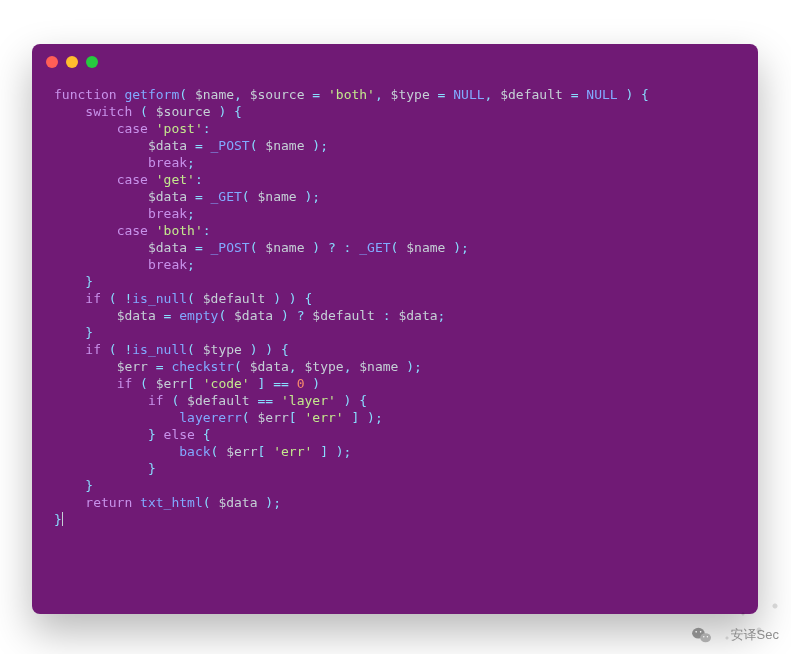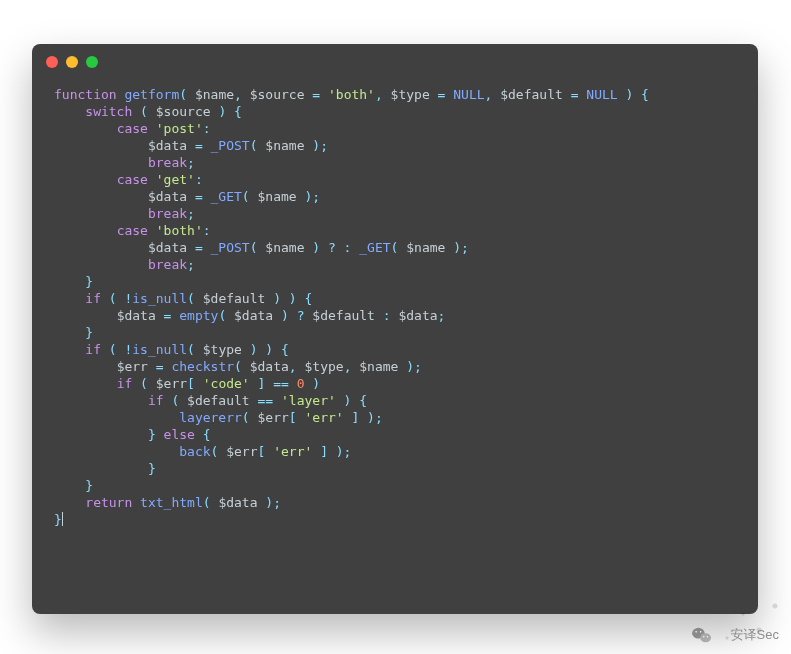--- a/index.html
+++ b/index.html
@@ -10,21 +10,21 @@
     background: #ffffff;
     font-family: "Menlo", "Consolas", "DejaVu Sans Mono", monospace;
     overflow: hidden;
   }
   .window {
     position: absolute;
     left: 32px;
     top: 44px;
     width: 726px;
     height: 570px;
-    background: #404040;
+    background: #701a75;
     border-radius: 8px;
     box-shadow: 0 18px 40px rgba(0,0,0,0.28);
     box-sizing: border-box;
   }
   .titlebar {
     height: 36px;
     display: flex;
     align-items: center;
     padding-left: 14px;
     gap: 8px;

